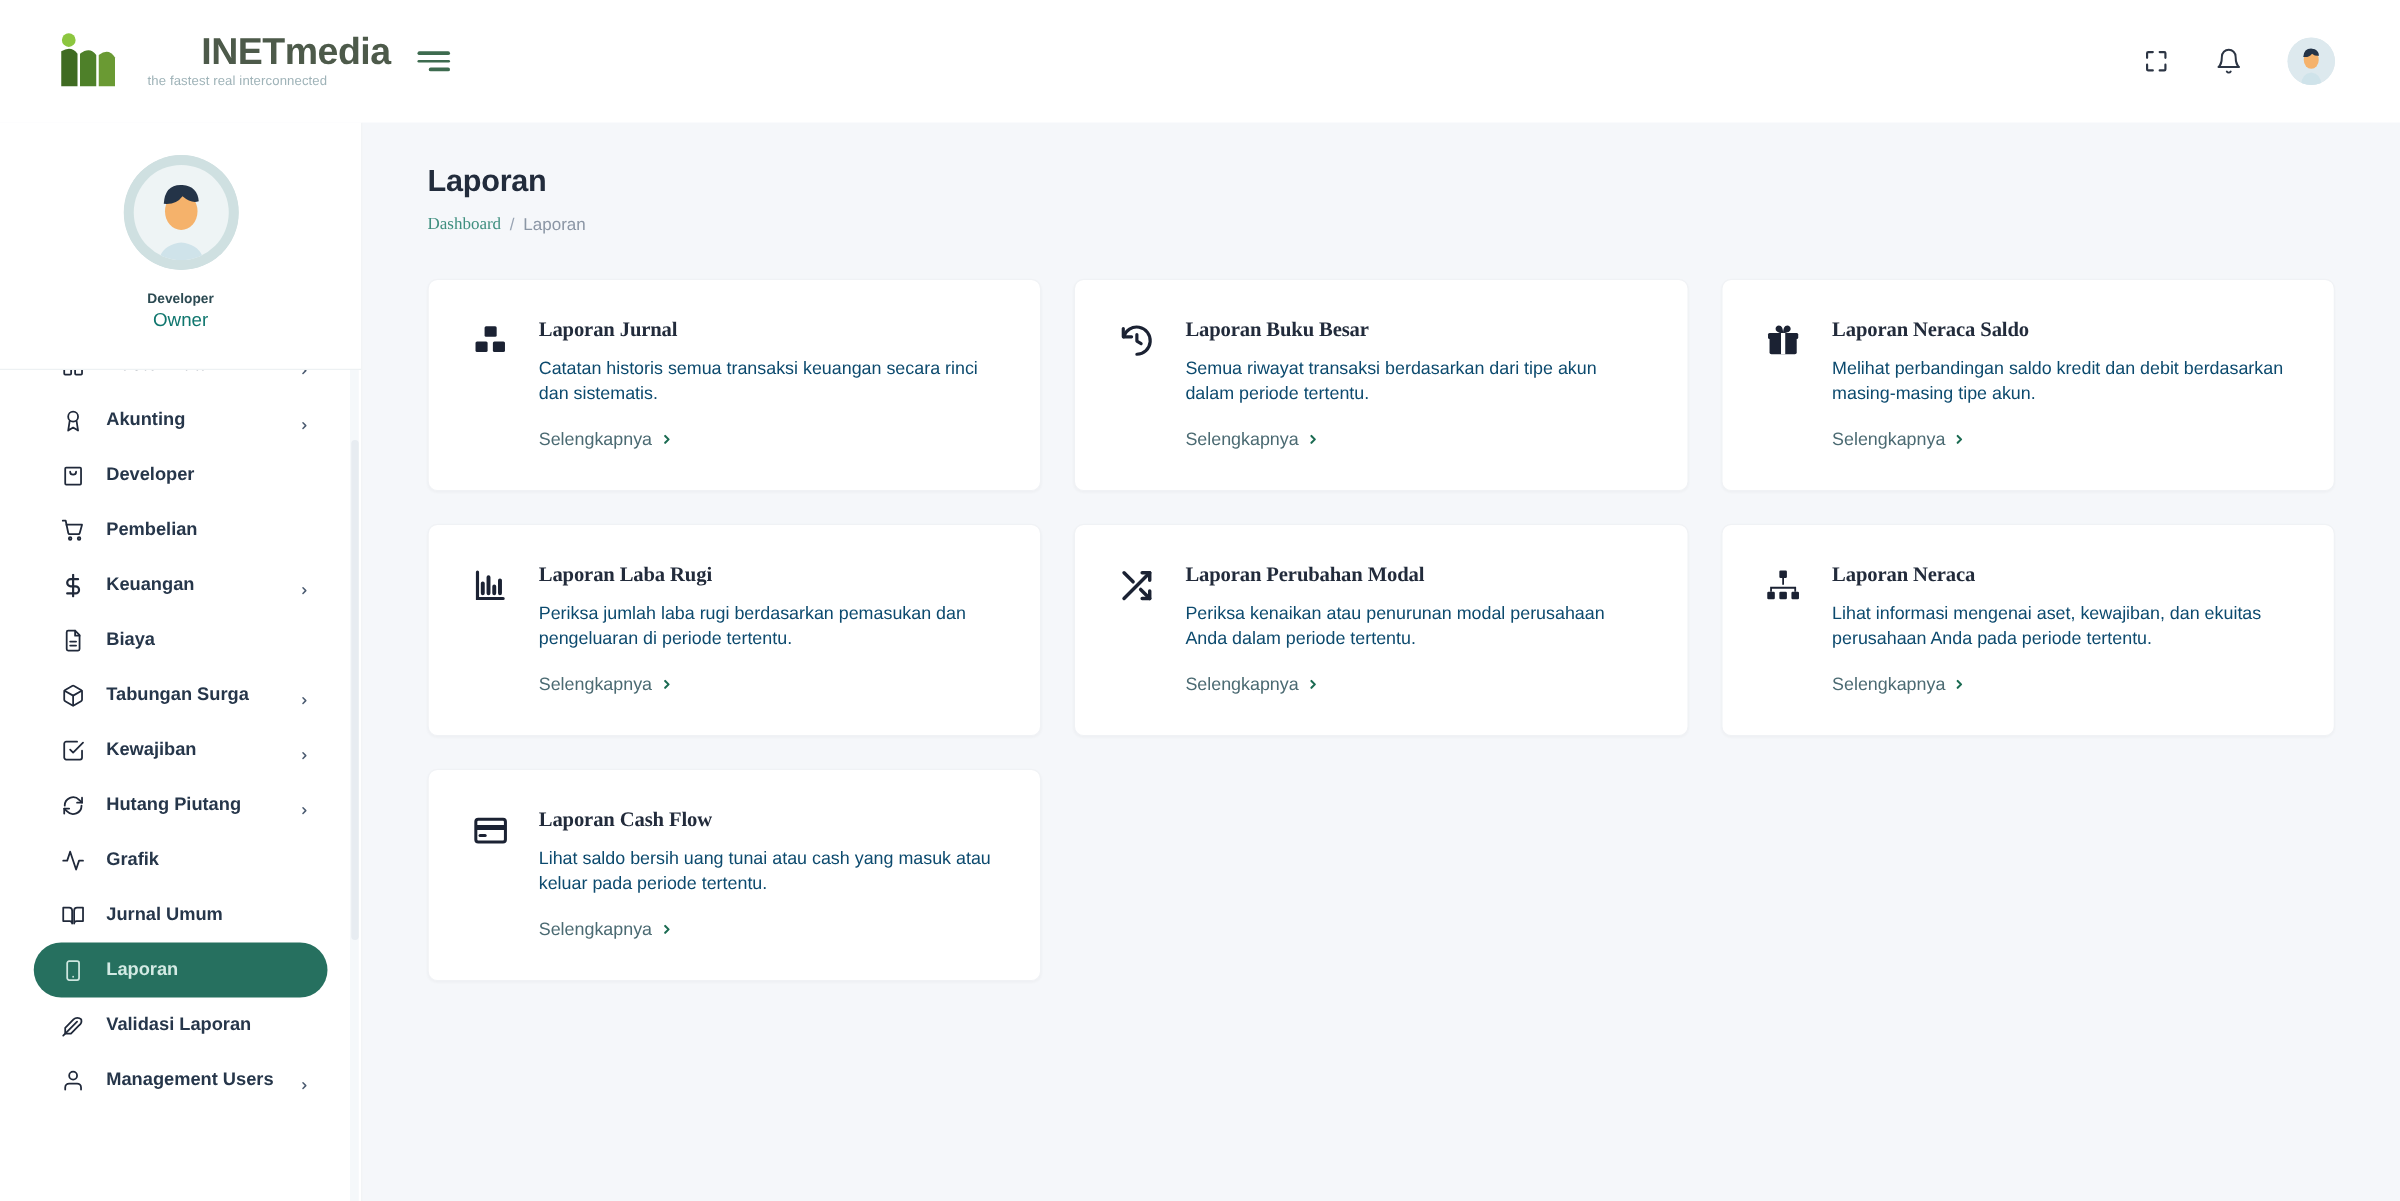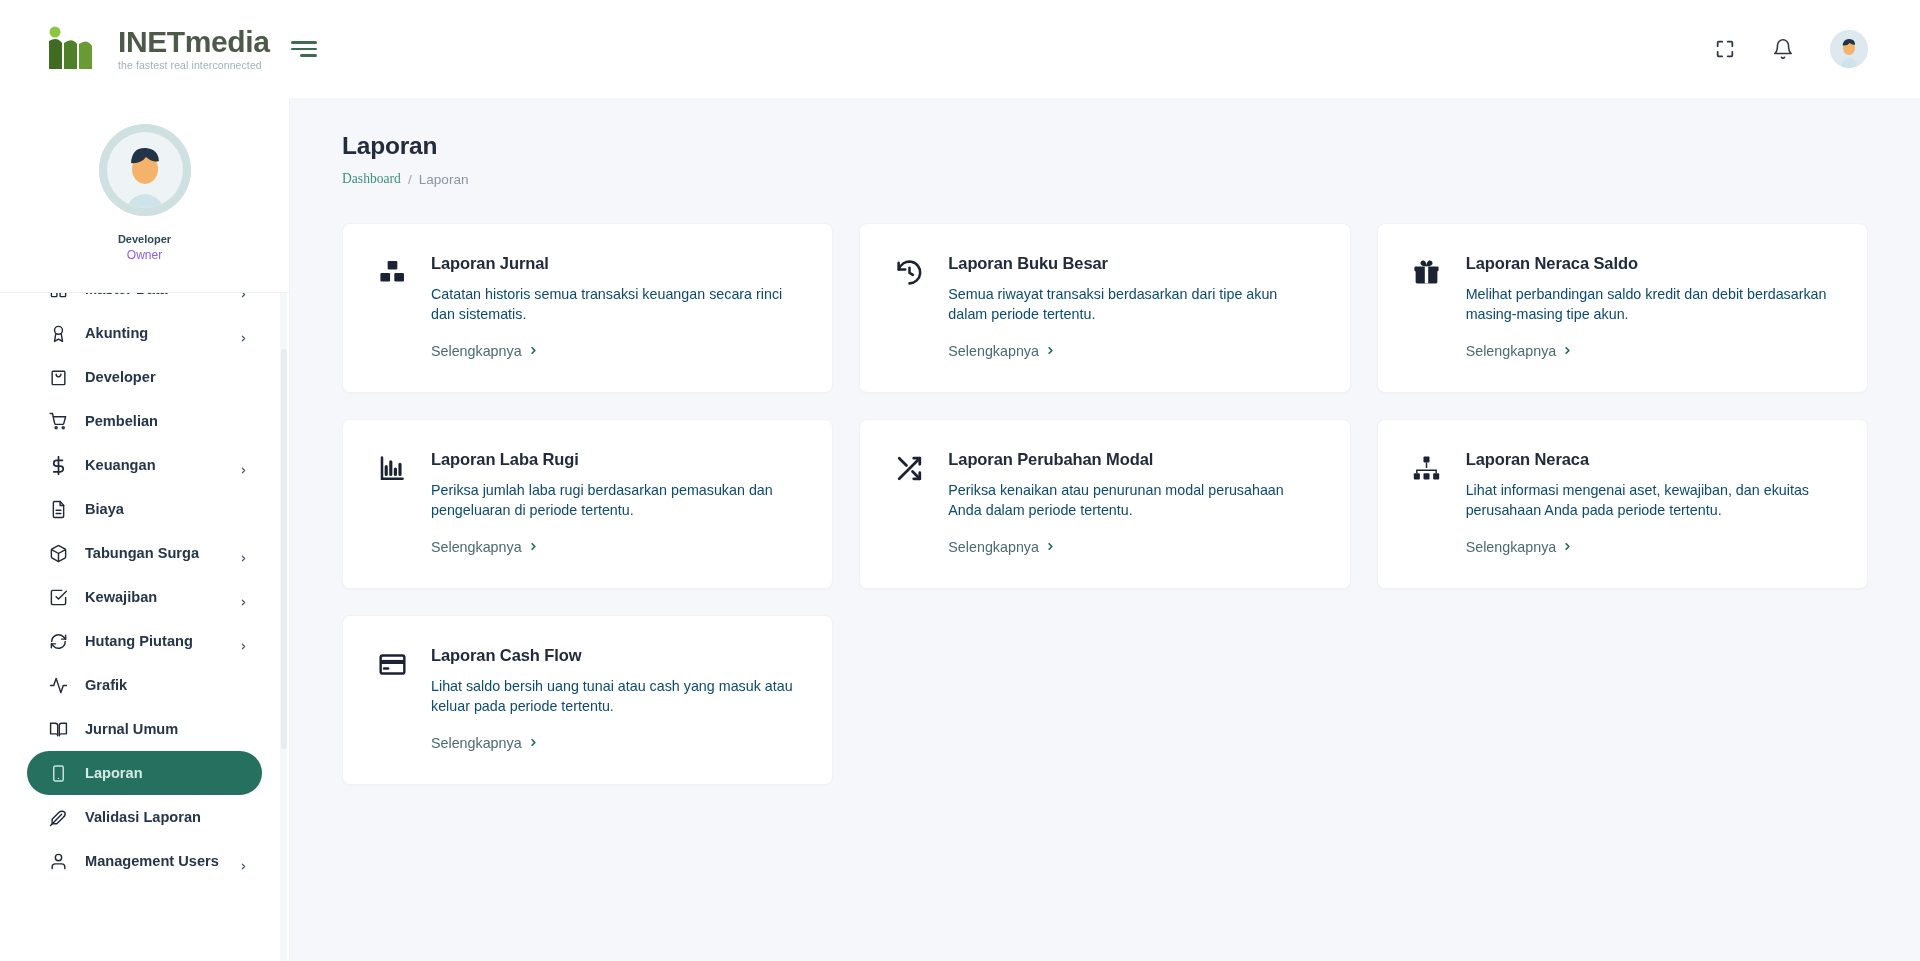--- a/index.html
+++ b/index.html
@@ -25,21 +25,21 @@
     width: 290px;
     flex: 0 0 290px;
     height: 100%;
     display: flex;
     align-items: center;
     padding-left: 46px;
     gap: 14px;
   }
   .logo-mark { width: 58px; height: 48px; flex: 0 0 58px; position: relative; }
   .logo-text-wrap { display: flex; flex-direction: column; line-height: 1; }
-  .logo-word { font-size: 30px; font-weight: 700; letter-spacing: -0.4px; }
+  .logo-word { font-size: 30px; font-weight: 700; letter-spacing: -0.4px; margin-left: 43px; }
   .logo-word .inet { color: #4d5a4a; }
   .logo-word .media { color: #4d5a4a; font-weight: 600; }
   .logo-tag { font-size: 10.5px; color: #9fb3b8; margin-top: 3px; letter-spacing: 0.1px; }
   .hamburger {
     width: 26px; height: 22px; margin-left: 8px;
     display: flex; flex-direction: column; justify-content: center; gap: 4px;
     cursor: pointer;
   }
   .hamburger span { display: block; height: 2.6px; background: #3d6b4f; border-radius: 2px; }
   .hamburger span:nth-child(1) { width: 26px; }
@@ -76,21 +76,21 @@
     flex: 0 0 auto;
   }
   .avatar-big {
     width: 92px; height: 92px; border-radius: 50%;
     background: #cfdfe0; display: flex; align-items: flex-end; justify-content: center;
     overflow: hidden; position: relative;
   }
   .profile-name {
     margin-top: 17px; font-size: 11px; font-weight: 700; color: #2c4a52;
   }
-  .profile-role { margin-top: 3px; font-size: 12px; color: #8b5cf6; }
+  .profile-role { margin-top: 3px; font-size: 15px; color: #0f766e; }
 
   .nav-scroll {
     flex: 1 1 auto; overflow: hidden; position: relative;
     padding: 0 27px;
   }
   .nav-inner { margin-top: -26px; }
   .nav-item {
     height: 44px;
     display: flex; align-items: center;
     padding: 0 14px 0 22px;
@@ -147,21 +147,21 @@
     gap: 24px;
     min-height: 170px;
     box-shadow: 0 1px 2px rgba(20,30,50,0.028);
     cursor: pointer;
   }
   .card-ico {
     width: 30px; height: 30px; flex: 0 0 30px; margin-top: 3px;
     color: #1b2233; display: flex; align-items: center; justify-content: center;
   }
   .card-body { flex: 1 1 auto; min-width: 0; }
-  .card-title { font-size: 16.5px; font-weight: 700; color: #222b3b; letter-spacing: -0.1px; }
+  .card-title { font-size: 16.5px; font-weight: 700; color: #222b3b; letter-spacing: -0.1px; font-family: Liberation Serif, serif; }
   .card-desc {
     margin-top: 11px; font-size: 14.3px; line-height: 1.43; color: #0c4a6e; font-weight: 400;
   }
   .card-link {
     margin-top: 18px; display: inline-flex; align-items: center; gap: 6px;
     font-size: 14.3px; color: #4b6a72; cursor: pointer; justify-content: space-between;
   }
   .card-link .chev { color: #1b6b52; font-weight: 700; font-size: 14px; line-height: 1; }
 </style>
 </head>

